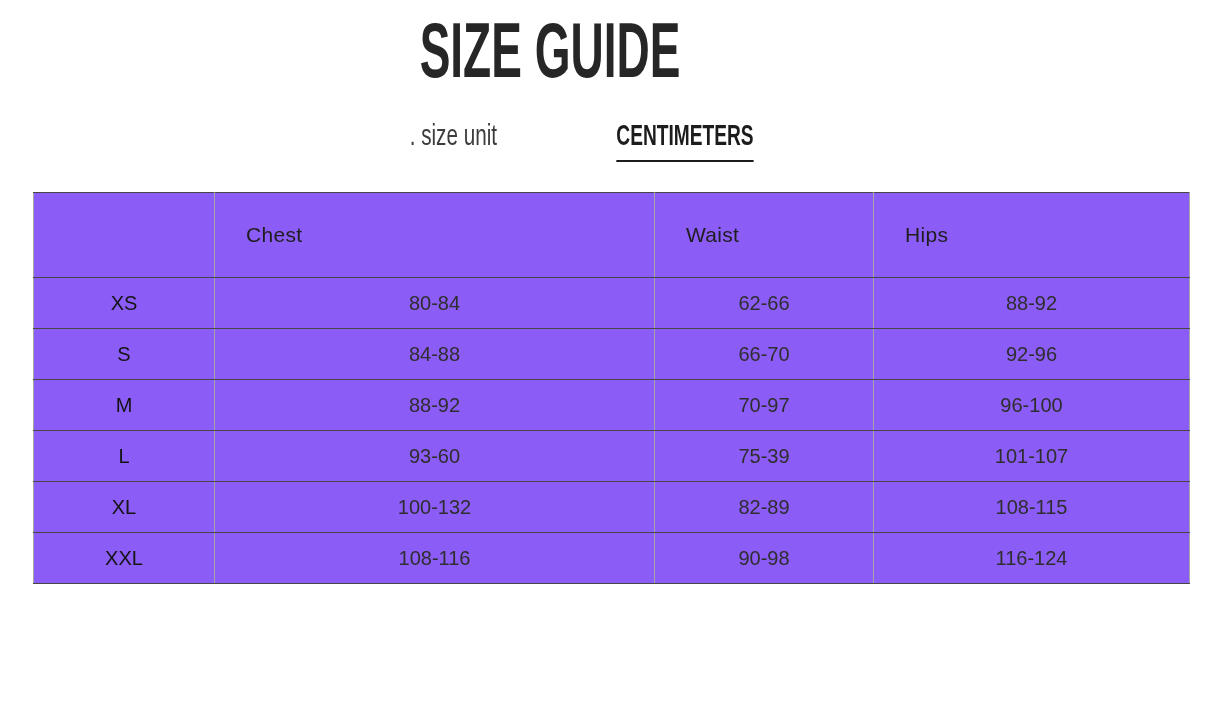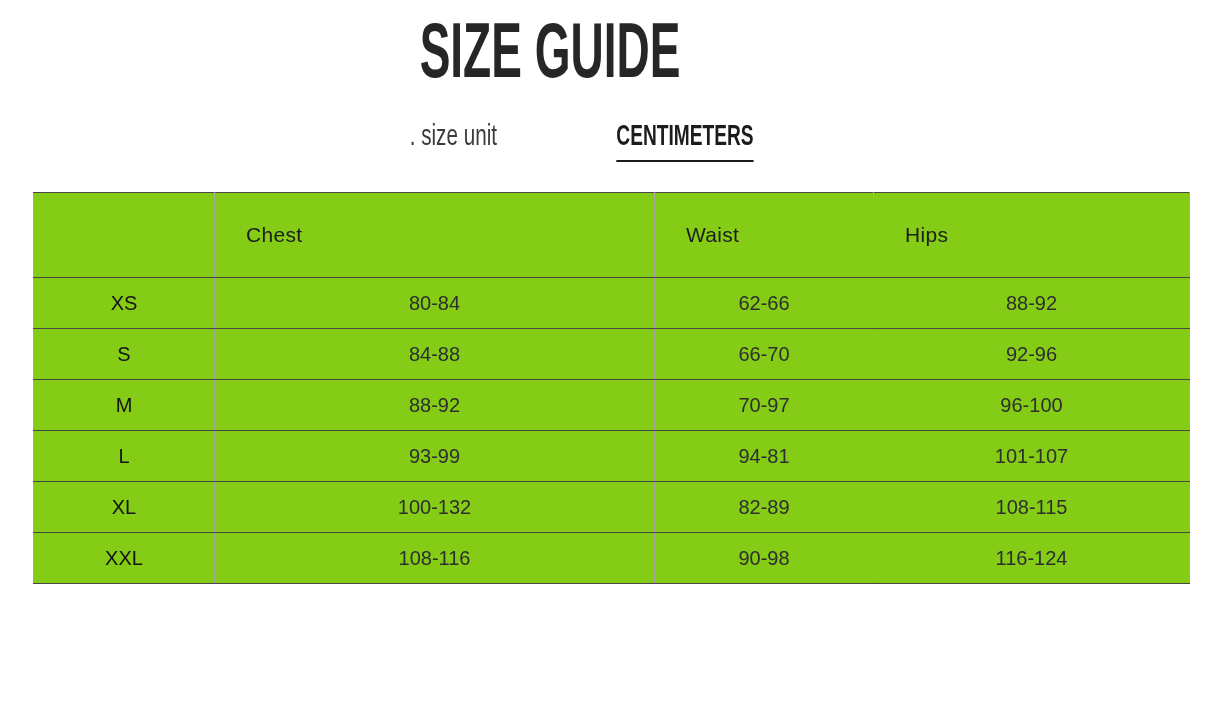--- a/index.html
+++ b/index.html
@@ -75,21 +75,21 @@
   .table-wrap { margin-top: 30px; margin-left: 33px; }
   table.size-table {
     border-collapse: collapse;
     table-layout: fixed;
     width: 1156px;
   }
   table.size-table th,
   table.size-table td {
     border: 1px solid;
     border-color: #474747 #a6a6a6; 
-    background: #84cc16;
+    background: #8b5cf6;
   }
   table.size-table th {
     height: 85px;
     text-align: left;
     vertical-align: middle;
     padding-left: 31px;
     font-size: 21px;
     font-weight: 500;
     letter-spacing: 0.3px;
     color: #1e1e1e;
@@ -153,22 +153,22 @@
           <td>92-96</td>
         </tr>
         <tr>
           <td class="size-cell">M</td>
           <td>88-92</td>
           <td>70-97</td>
           <td>96-100</td>
         </tr>
         <tr>
           <td class="size-cell">L</td>
-          <td>93-99</td>
-          <td>94-81</td>
+          <td>93-60</td>
+          <td>75-39</td>
           <td>101-107</td>
         </tr>
         <tr>
           <td class="size-cell">XL</td>
           <td>100-132</td>
           <td>82-89</td>
           <td>108-115</td>
         </tr>
         <tr>
           <td class="size-cell">XXL</td>

